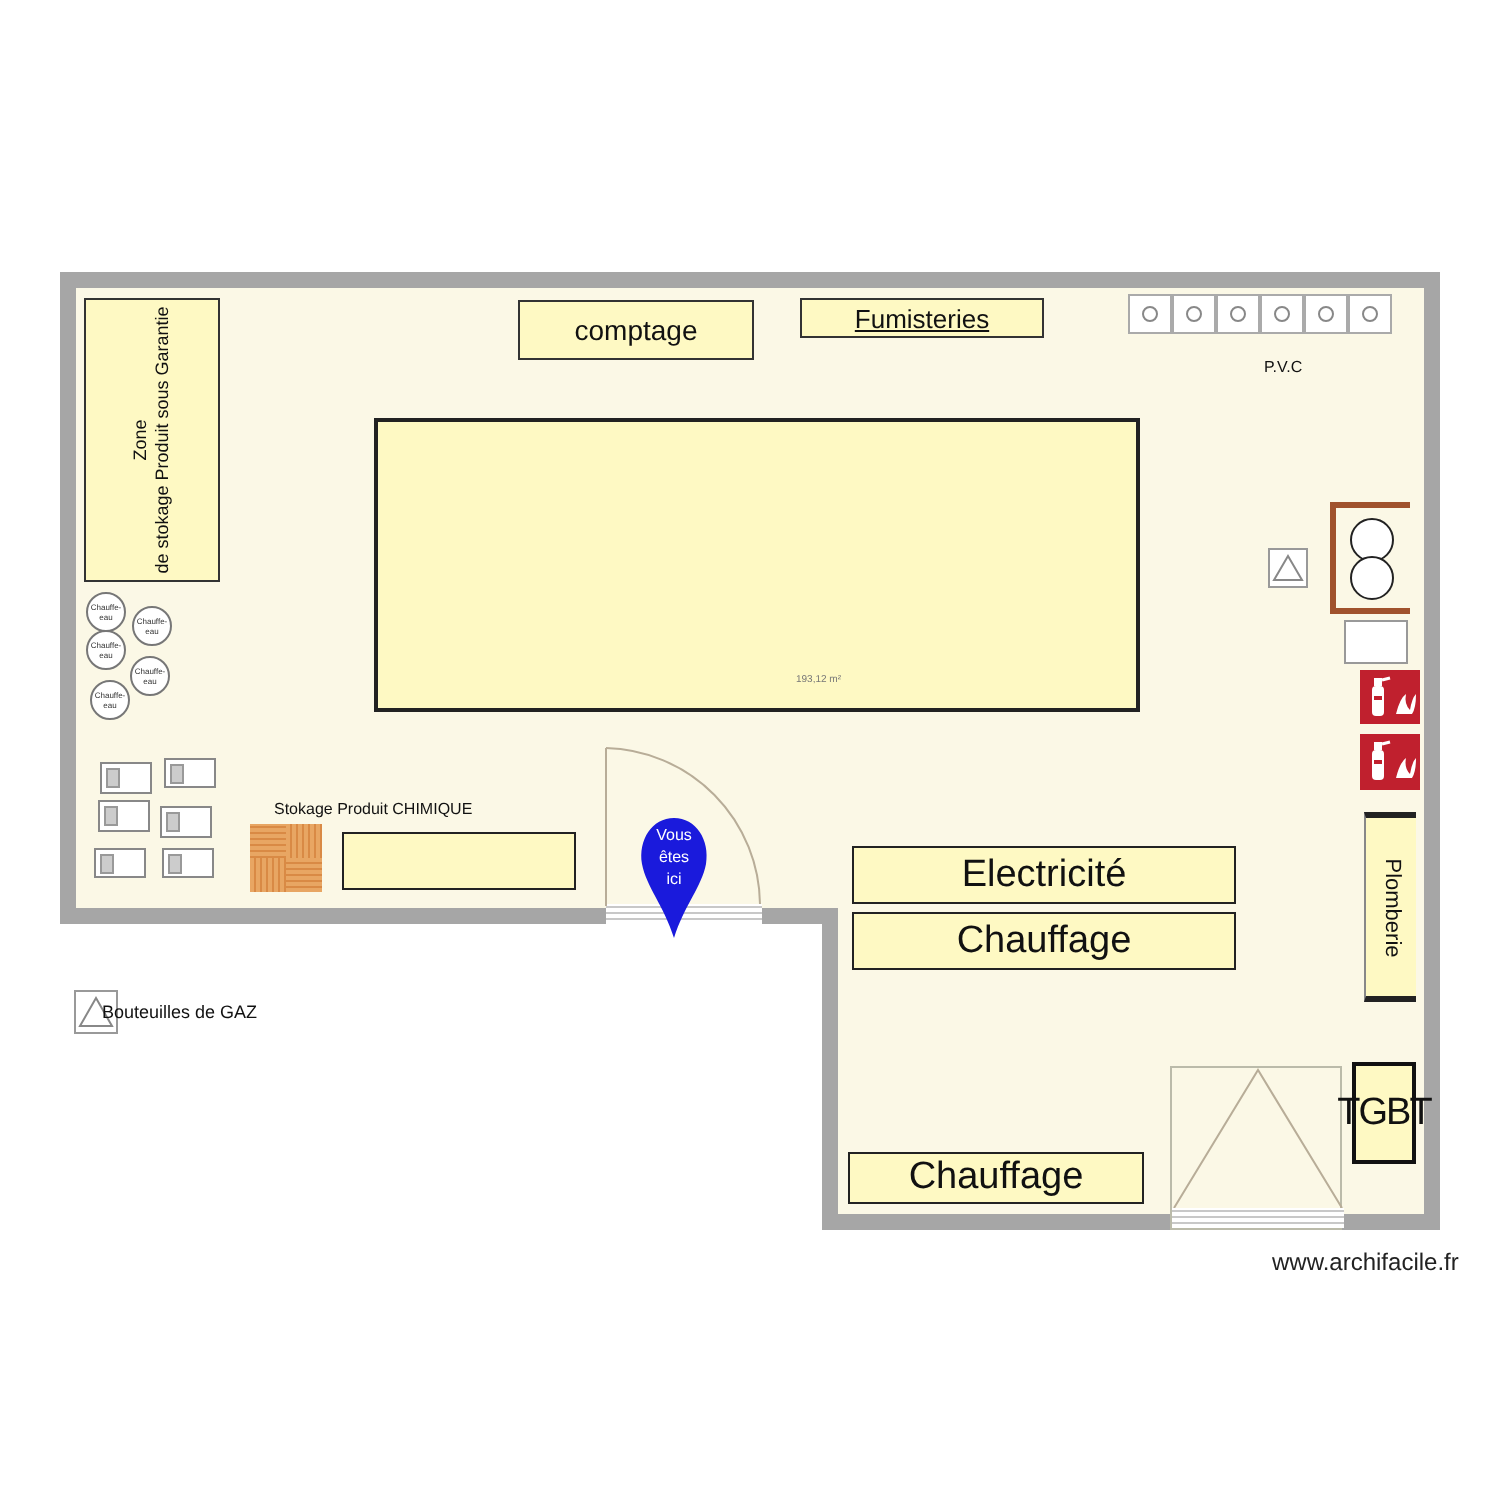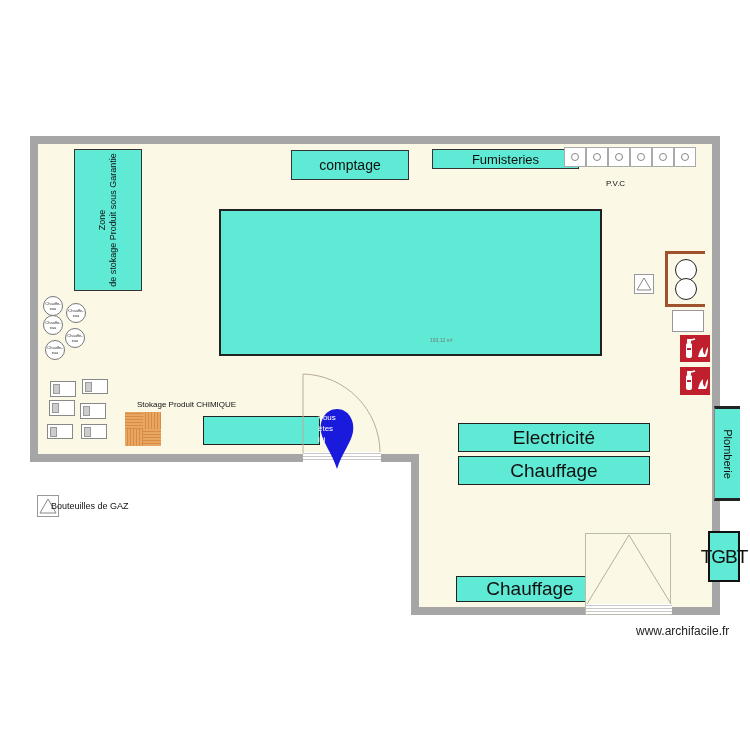--- a/index.html
+++ b/index.html
@@ -1,20 +1,20 @@
 <!DOCTYPE html>
 <html><head>
   <meta charset="utf-8">
   <style>
     html, body { margin:0; padding:0; background:#ffffff; }
     body { width:750px; height:750px; position:relative; overflow:hidden; font-family:"Liberation Sans", sans-serif; }
     .abs { position:absolute; box-sizing:border-box; }
     .wall { background:#a6a6a6; }
     .floor { background:#fbf8e6; }
-    .box { background:#5eead4; border:1px solid #222; display:flex; align-items:center; justify-content:center; color:#111;margin-left:32px; }
+    .box { background:#fef9c3; border:1px solid #222; display:flex; align-items:center; justify-content:center; color:#111; }
     .dbl { border:1.5px solid #333; }
     .label { color:#111; white-space:nowrap; }
     .circle { border-radius:50%; border:1px solid #777; background:#fff; display:flex; align-items:center; justify-content:center; text-align:center; font-size:4px; line-height:5px; color:#333; }
     .cell { border:1px solid #aaa; background:#fff; display:flex; align-items:center; justify-content:center; }
     .cell span { width:6px; height:6px; border-radius:50%; border:1px solid #888; display:block; }
     .small-box { background:#fff; border:1px solid #888; }
     .small-box .ico { position:absolute; left:2px; top:2px; width:5px; height:8px; background:#ccc; border:1px solid #999; }
   </style>
 </head>
 <body>
@@ -71,21 +71,21 @@
 <div class="abs" style="left:125px;top:412px;width:36px;height:34px;background:
   repeating-linear-gradient(0deg,#e8a663 0 2px,#d98a45 2px 3px);">
   <div style="position:absolute;left:18px;top:0;width:18px;height:17px;background:repeating-linear-gradient(90deg,#e8a663 0 2px,#d98a45 2px 3px);"></div>
   <div style="position:absolute;left:0;top:17px;width:18px;height:17px;background:repeating-linear-gradient(90deg,#e8a663 0 2px,#d98a45 2px 3px);"></div>
 </div>
 <div class="abs box" style="left:171px;top:416px;width:117px;height:29px;"></div>
 
 <div class="abs box dbl" style="left:259px;top:150px;width:118px;height:30px;font-size:14px;">
   <span>comptage</span>
 </div>
-<div class="abs box dbl" style="left:400px;top:149px;width:147px;height:20px;font-size:13px;">
+<div class="abs box dbl" style="left:400px;top:149px;width:122px;height:20px;font-size:13px;text-decoration:underline;">
   <span>Fumisteries</span>
 </div>
 
 <div class="abs" style="left:564px;top:147px;width:132px;height:20px;display:flex;">
   <div class="cell" style="flex:1;">
       <span></span>
     </div>
   <div class="cell" style="flex:1;">
       <span></span>
     </div>
@@ -95,21 +95,21 @@
   <div class="cell" style="flex:1;">
       <span></span>
     </div>
   <div class="cell" style="flex:1;">
       <span></span>
     </div>
   <div class="cell" style="flex:1;">
       <span></span>
     </div>
 </div>
-<div class="abs label" style="left:606px;top:179px;font-size:8px;">P.V.C</div>
+<div class="abs label" style="left:632px;top:179px;font-size:8px;">P.V.C</div>
 
 <div class="abs box" style="left:187px;top:209px;width:383px;height:147px;border:2px solid #222;">
   <span style="font-size:5px;color:#777;position:absolute;top:126px;left:209px;">193,12 m²</span>
 </div>
 
 <div class="abs" style="left:634px;top:274px;width:20px;height:20px;border:1px solid #999;background:#fff;">
   <svg width="18" height="18" viewBox="0 0 18 18">
       <polygon points="9,3 16,15 2,15" fill="none" stroke="#888" stroke-width="1"></polygon>
     </svg>
 </div>
@@ -171,21 +171,21 @@
   <svg width="80" height="82" viewBox="0 0 80 82">
       <line x1="1" y1="81" x2="1" y2="2" stroke="#b8ad98" stroke-width="1"></line>
       <path d="M1 2 A79 79 0 0 1 78 80" fill="none" stroke="#b8ad98" stroke-width="1"></path>
     </svg>
 </div>
 
 <div class="abs" style="left:318px;top:408px;width:38px;height:62px;">
   <svg width="38" height="62" viewBox="0 0 38 62" style="position:absolute;left:0;top:0;">
       <path d="M19 1 C30 1 37 12 35 24 C33 35 24 45 19 61 C14 45 5 35 3 24 C1 12 8 1 19 1 Z" fill="#1a1adc"></path>
     </svg>
-  <div style="position:absolute;left:0;top:4px;width:38px;color:#fff;font-size:8px;line-height:11px;">
+  <div style="position:absolute;left:0;top:4px;width:38px;text-align:center;color:#fff;font-size:8px;line-height:11px;">
     <div>Vous</div>
     <div>êtes</div>
     <div>ici</div>
   </div>
 </div>
 
 <div class="abs" style="left:37px;top:495px;width:22px;height:22px;border:1px solid #999;background:#fff;">
   <svg width="20" height="20" viewBox="0 0 20 20">
       <polygon points="10,3 18,17 2,17" fill="none" stroke="#888" stroke-width="1"></polygon>
     </svg>

